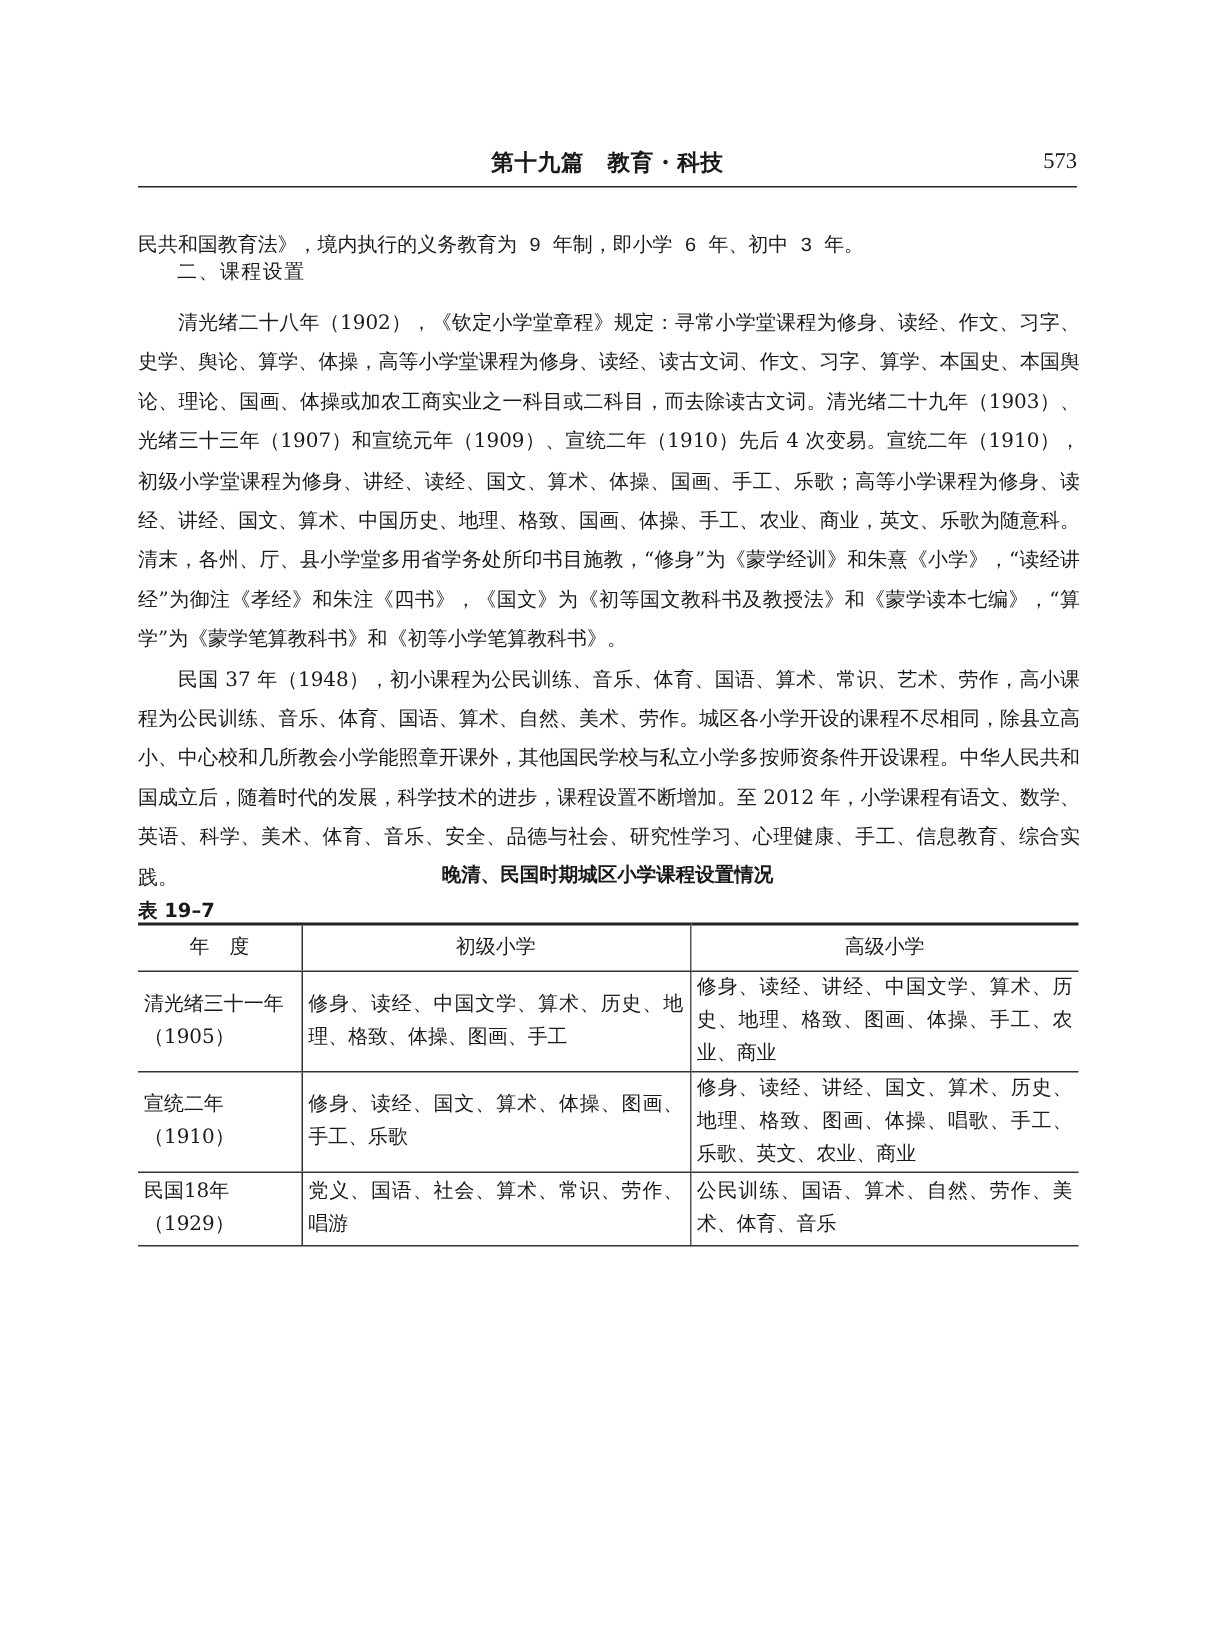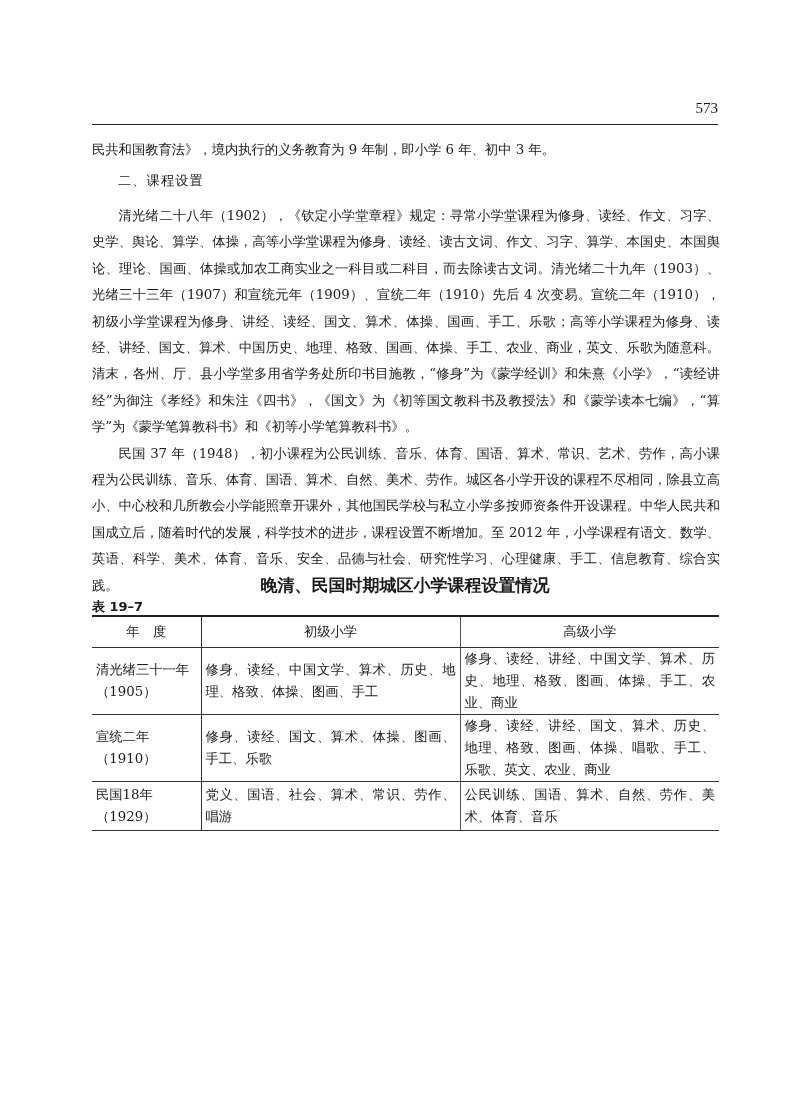--- a/index.html
+++ b/index.html
@@ -17,48 +17,49 @@
   }
   .running-head .page-num {
     position: absolute; right: 0; top: 4px; font-family: "Liberation Serif", serif; font-size: 15px; margin-left: 45px;
   }
   .body-text { position: absolute; left: 92px; width: 628px; font-size: 13.3px; line-height: 26.4px; }
   .body-text p { margin: 0; text-align: justify; text-align-last: left; }
   .indent { text-indent: 2em; }
   .section-heading { position: absolute; left: 118px; top: 172px; font-size: 13.3px; font-family: "DejaVu Sans", sans-serif; letter-spacing: 1px; }
   .table-title {
     position: absolute; left: 92px; width: 626px; top: 574px; text-align: center;
-    font-family: "DejaVu Sans", "Liberation Sans", sans-serif; font-weight: bold; font-size: 17px;
+    font-family: "DejaVu Sans", "Liberation Sans", sans-serif; font-weight: bold; font-size: 13px;
   }
   .table-label { position: absolute; left: 92px; top: 598px; font-family: "DejaVu Sans", sans-serif; font-weight: bold; font-size: 13px; }
   table.curr {
     position: absolute; left: 92px; top: 615px; width: 627px; border-collapse: collapse;
     font-size: 13.3px; table-layout: fixed;
   }
   table.curr col.c1 { width: 109px; }
   table.curr col.c2 { width: 259px; }
   table.curr col.c3 { width: 259px; }
   table.curr th, table.curr td {
     border-top: 1.2px solid #333; border-bottom: 1.2px solid #333; padding: 0 4px; vertical-align: middle; line-height: 22px;
   }
-  table.curr th { font-weight: normal; height: 30px; text-align: center; border-top: 2px solid #222; }
+  table.curr th { font-weight: normal; height: 30px; text-align: center; border-top: 2px solid #222; font-family: Liberation Mono, monospace; }
   table.curr td.year { text-align: left; }
   table.curr td.c-mid { border-left: 1.2px solid #333; border-right: 1.4px solid #555; text-align: justify; }
   table.curr th.c-mid { border-left: 1.2px solid #333; border-right: 1.4px solid #555; }
   table.curr tr.last td { border-bottom: 2px solid #222; }
   table.curr td.senior { text-align: justify; }
 </style>
 </head>
 <body>
 
 <div class="running-head">
+  <div class="title">第十九篇　教育・科技</div>
   <div class="page-num">573</div>
 </div>
 
-<div class="body-text" style="top:137px;">
+<div class="body-text" style="top:151px;font-family:Liberation Mono, monospace;">
   <p>民共和国教育法》，境内执行的义务教育为 9 年制，即小学 6 年、初中 3 年。</p>
 </div>
 
 <div class="section-heading">二、课程设置</div>
 
 <div class="body-text" style="top:203px;">
   <p class="indent">清光绪二十八年（1902），《钦定小学堂章程》规定：寻常小学堂课程为修身、读经、作文、习字、史学、舆论、算学、体操，高等小学堂课程为修身、读经、读古文词、作文、习字、算学、本国史、本国舆论、理论、国画、体操或加农工商实业之一科目或二科目，而去除读古文词。清光绪二十九年（1903）、光绪三十三年（1907）和宣统元年（1909）、宣统二年（1910）先后 4 次变易。宣统二年（1910），初级小学堂课程为修身、讲经、读经、国文、算术、体操、国画、手工、乐歌；高等小学课程为修身、读经、讲经、国文、算术、中国历史、地理、格致、国画、体操、手工、农业、商业，英文、乐歌为随意科。清末，各州、厅、县小学堂多用省学务处所印书目施教，“修身”为《蒙学经训》和朱熹《小学》，“读经讲经”为御注《孝经》和朱注《四书》，《国文》为《初等国文教科书及教授法》和《蒙学读本七编》，“算学”为《蒙学笔算教科书》和《初等小学笔算教科书》。</p>
   <p class="indent">民国 37 年（1948），初小课程为公民训练、音乐、体育、国语、算术、常识、艺术、劳作，高小课程为公民训练、音乐、体育、国语、算术、自然、美术、劳作。城区各小学开设的课程不尽相同，除县立高小、中心校和几所教会小学能照章开课外，其他国民学校与私立小学多按师资条件开设课程。中华人民共和国成立后，随着时代的发展，科学技术的进步，课程设置不断增加。至 2012 年，小学课程有语文、数学、英语、科学、美术、体育、音乐、安全、品德与社会、研究性学习、心理健康、手工、信息教育、综合实践。</p>
 </div>
 

